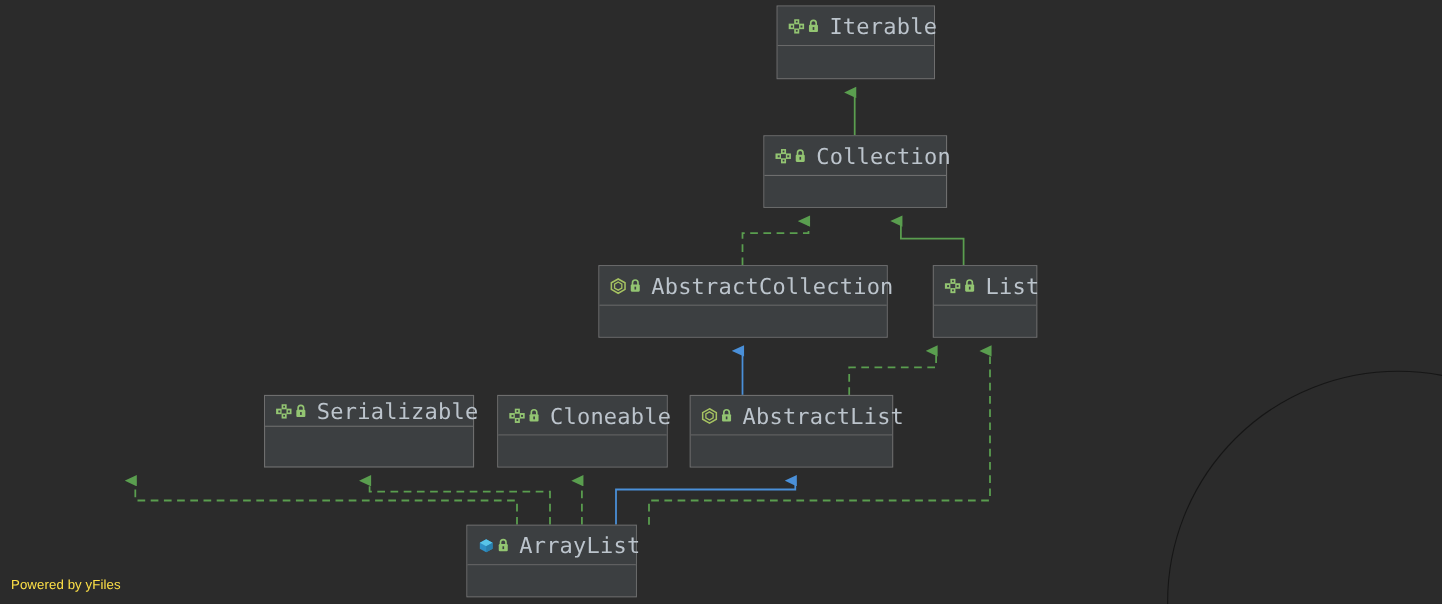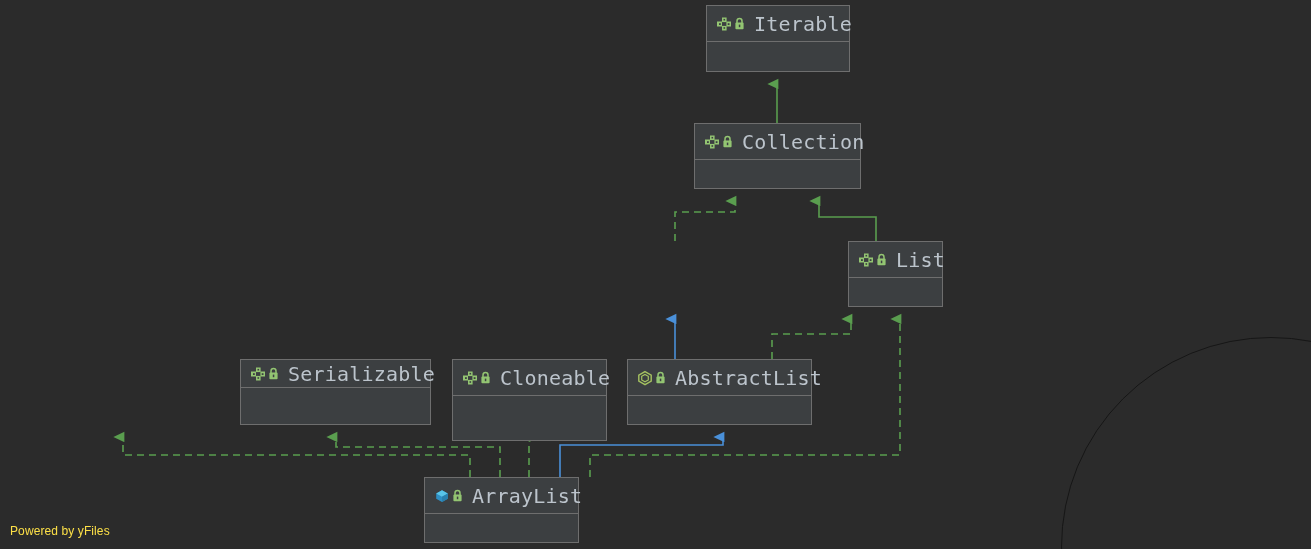--- a/index.html
+++ b/index.html
@@ -171,20 +171,37 @@
           <path d="M3,6 L3,4 A2.5,2.5 0 0 1 8,4 L8,6" fill="none" stroke="#93c572" stroke-width="1.5"></path>
           <rect x="1.4" y="5.6" width="8.2" height="6.6" rx="1" fill="#93c572"></rect>
           <rect x="4.8" y="7.6" width="1.5" height="2.6" fill="#3c3f41"></rect>
         </svg>
       </span>
       <span class="node-title">Collection</span>
     </div>
     <div class="node-body"></div>
   </div>
 
+  <div class="uml-node" style="left:544px; top:241px; width:263px; height:66px;">
+    <div class="node-header">
+      <span class="icon-group">
+        <svg class="type-icon" viewBox="0 0 16 16">
+          <path d="M8,1.6 L14.2,5.1 L14.2,11.1 L8,14.6 L1.8,11.1 L1.8,5.1 Z" fill="none" stroke="#a5c261" stroke-width="1.4"></path>
+          <path d="M8,4.4 L11.3,6.3 L11.3,9.9 L8,11.8 L4.7,9.9 L4.7,6.3 Z" fill="none" stroke="#a5c261" stroke-width="1.2"></path>
+        </svg>
+        <svg class="lock-icon" viewBox="0 0 11 13">
+          <path d="M3,6 L3,4 A2.5,2.5 0 0 1 8,4 L8,6" fill="none" stroke="#93c572" stroke-width="1.5"></path>
+          <rect x="1.4" y="5.6" width="8.2" height="6.6" rx="1" fill="#93c572"></rect>
+          <rect x="4.8" y="7.6" width="1.5" height="2.6" fill="#3c3f41"></rect>
+        </svg>
+      </span>
+      <span class="node-title">AbstractCollection</span>
+    </div>
+    <div class="node-body"></div>
+  </div>
 
   <div class="uml-node" style="left:828px; top:241px; width:95px; height:66px;margin-left:20px;">
     <div class="node-header">
       <span class="icon-group">
         <svg class="type-icon" viewBox="0 0 16 16">
           <rect x="1" y="5.5" width="5" height="5" fill="#93c572"></rect>
           <rect x="6" y="1.5" width="4.6" height="4.6" fill="#93c572"></rect>
           <rect x="6" y="9.9" width="4.6" height="4.6" fill="#93c572"></rect>
           <rect x="10.4" y="5.5" width="4.6" height="5" fill="#93c572"></rect>
           <rect x="3" y="7.2" width="1.8" height="1.8" fill="#3c3f41"></rect>
@@ -221,21 +238,21 @@
           <path d="M3,6 L3,4 A2.5,2.5 0 0 1 8,4 L8,6" fill="none" stroke="#93c572" stroke-width="1.5"></path>
           <rect x="1.4" y="5.6" width="8.2" height="6.6" rx="1" fill="#93c572"></rect>
           <rect x="4.8" y="7.6" width="1.5" height="2.6" fill="#3c3f41"></rect>
         </svg>
       </span>
       <span class="node-title">Serializable</span>
     </div>
     <div class="node-body"></div>
   </div>
 
-  <div class="uml-node" style="left:452px; top:359px; width:155px; height:82px;">
+  <div class="uml-node" style="left:452px; top:359px; width:155px; height:66px;">
     <div class="node-header">
       <span class="icon-group">
         <svg class="type-icon" viewBox="0 0 16 16">
           <rect x="1" y="5.5" width="5" height="5" fill="#93c572"></rect>
           <rect x="6" y="1.5" width="4.6" height="4.6" fill="#93c572"></rect>
           <rect x="6" y="9.9" width="4.6" height="4.6" fill="#93c572"></rect>
           <rect x="10.4" y="5.5" width="4.6" height="5" fill="#93c572"></rect>
           <rect x="3" y="7.2" width="1.8" height="1.8" fill="#3c3f41"></rect>
           <rect x="7.5" y="2.9" width="1.6" height="1.6" fill="#3c3f41"></rect>
           <rect x="7.5" y="11.2" width="1.6" height="1.6" fill="#3c3f41"></rect>

